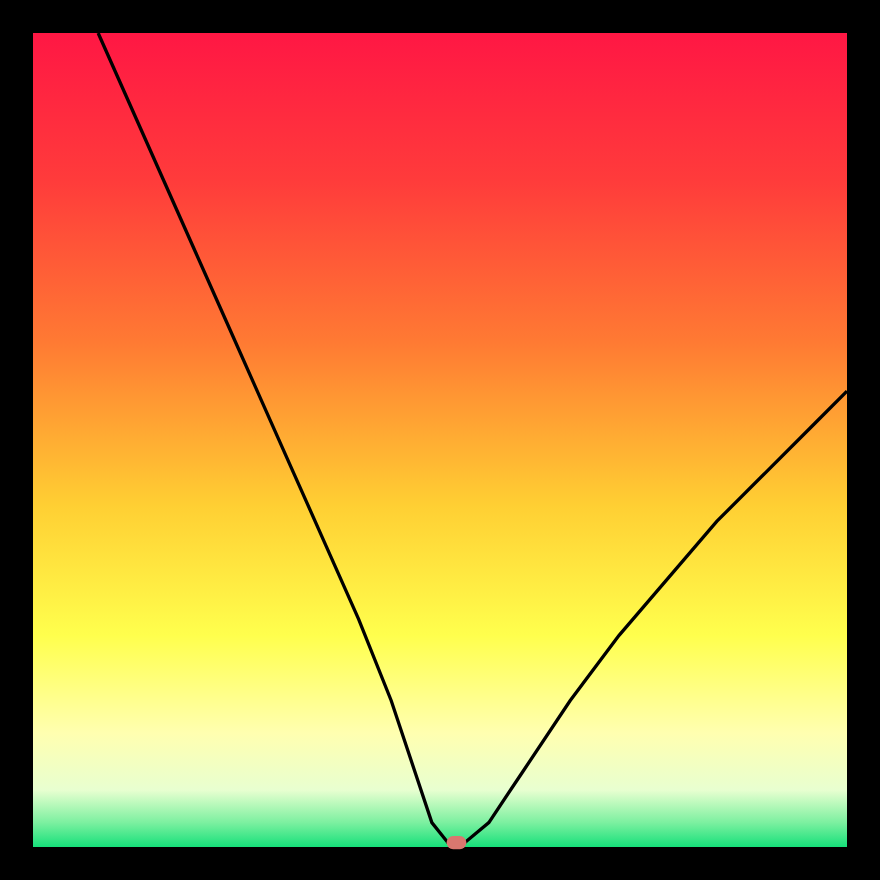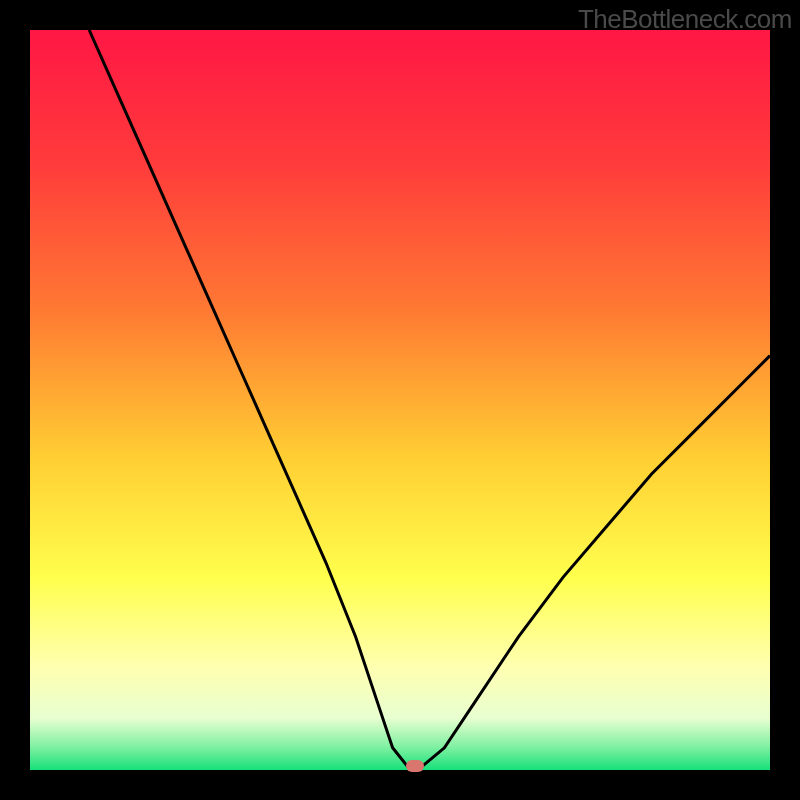--- a/index.html
+++ b/index.html
@@ -53,14 +53,13 @@
 </head>
 <body>
 
 <div class="frame">
   <div class="plot" id="plot" style="background: linear-gradient(rgb(255, 23, 68) 0%, rgb(255, 59, 59) 18%, rgb(255, 122, 51) 38%, rgb(255, 207, 51) 58%, rgb(255, 255, 77) 74%, rgb(255, 255, 176) 86%, rgb(232, 255, 208) 93%, rgb(124, 240, 160) 97%, rgb(22, 224, 122) 100%);">
     <svg class="curve" viewBox="0 0 740 740" preserveAspectRatio="none">
       <path id="curvePath" d="M59.2 0.0 L88.8 66.6 L118.4 133.2 L148.0 199.8 L177.6 266.4 L207.2 333.0 L236.8 399.6 L266.4 466.2 L296.0 532.8 L325.6 606.8 L347.8 673.4 L362.6 717.8 L377.4 736.3 L392.2 736.3 L414.4 717.8 L444.0 673.4 L488.4 606.8 L532.8 547.6 L577.2 495.8 L621.6 444.0 L666.0 399.6 L710.4 355.2 L740.0 325.6" fill="none" stroke-width="3" stroke="#000000"></path>
     </svg>
     <div class="marker" id="marker" style="left: 384.8px; top: 736.3px; background: rgb(217, 119, 111);"></div>
   </div>
-  <div class="watermark">TheBottleneck.com</div>
 </div>
 
 </body></html>

